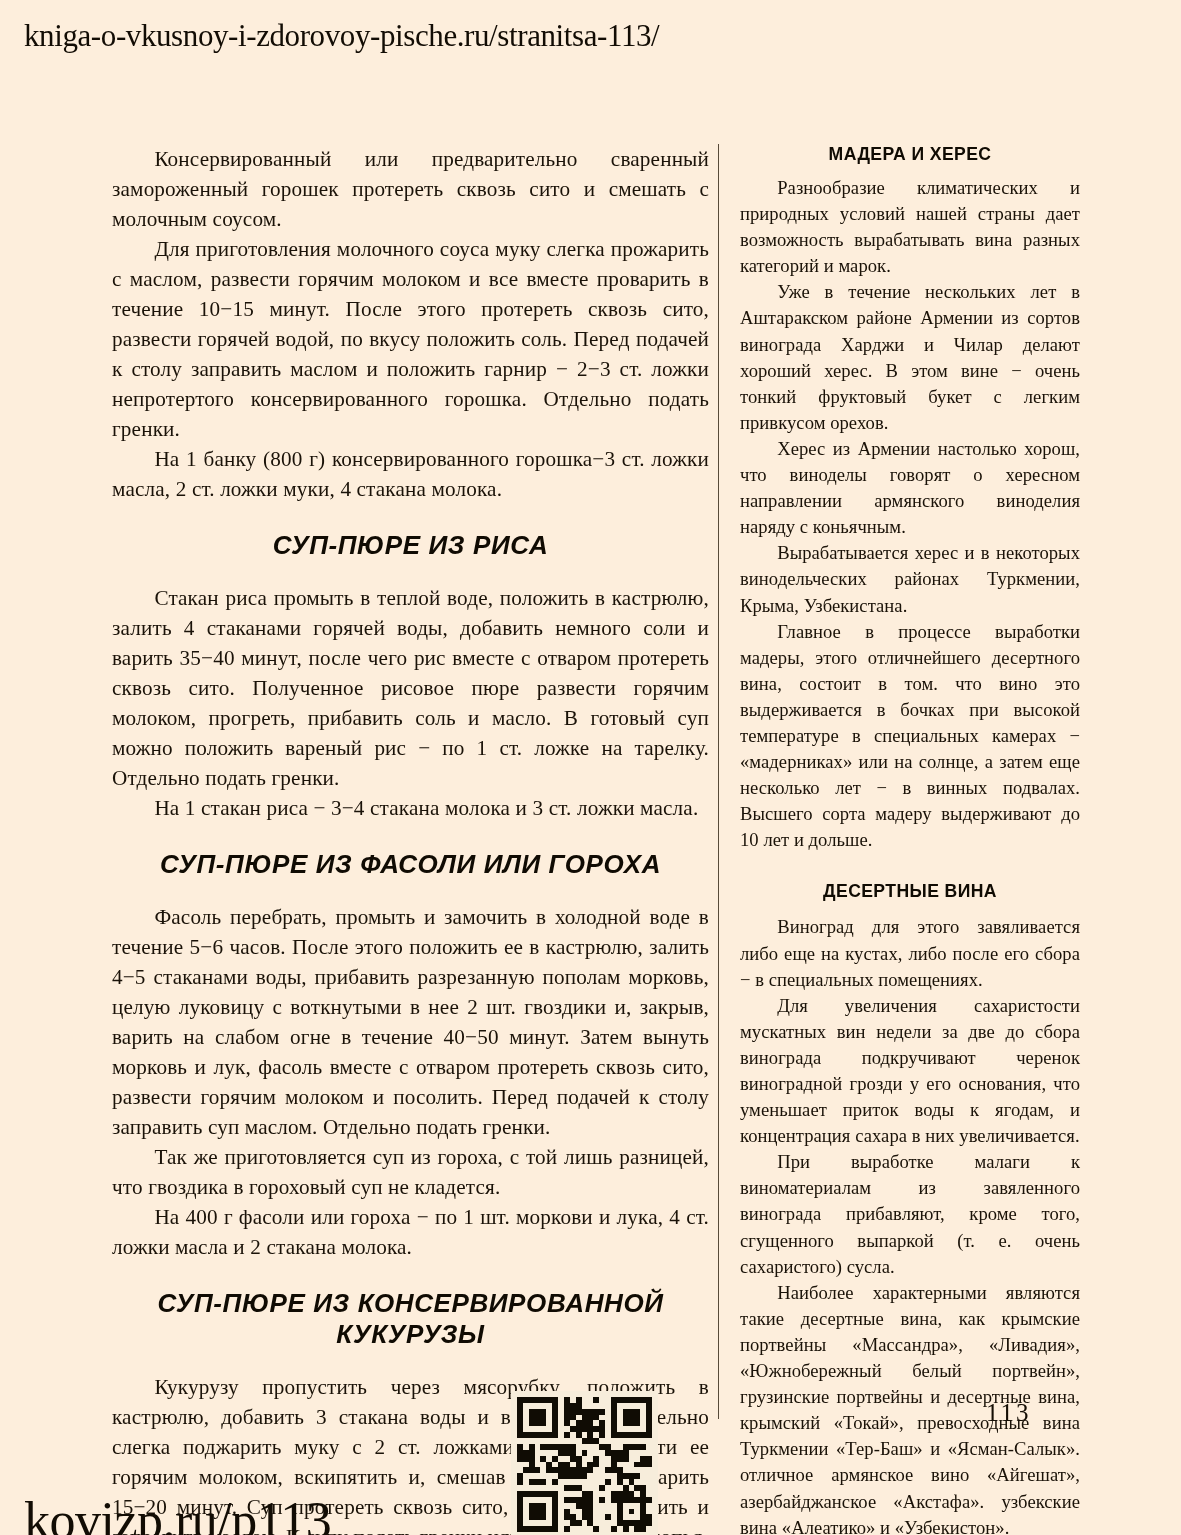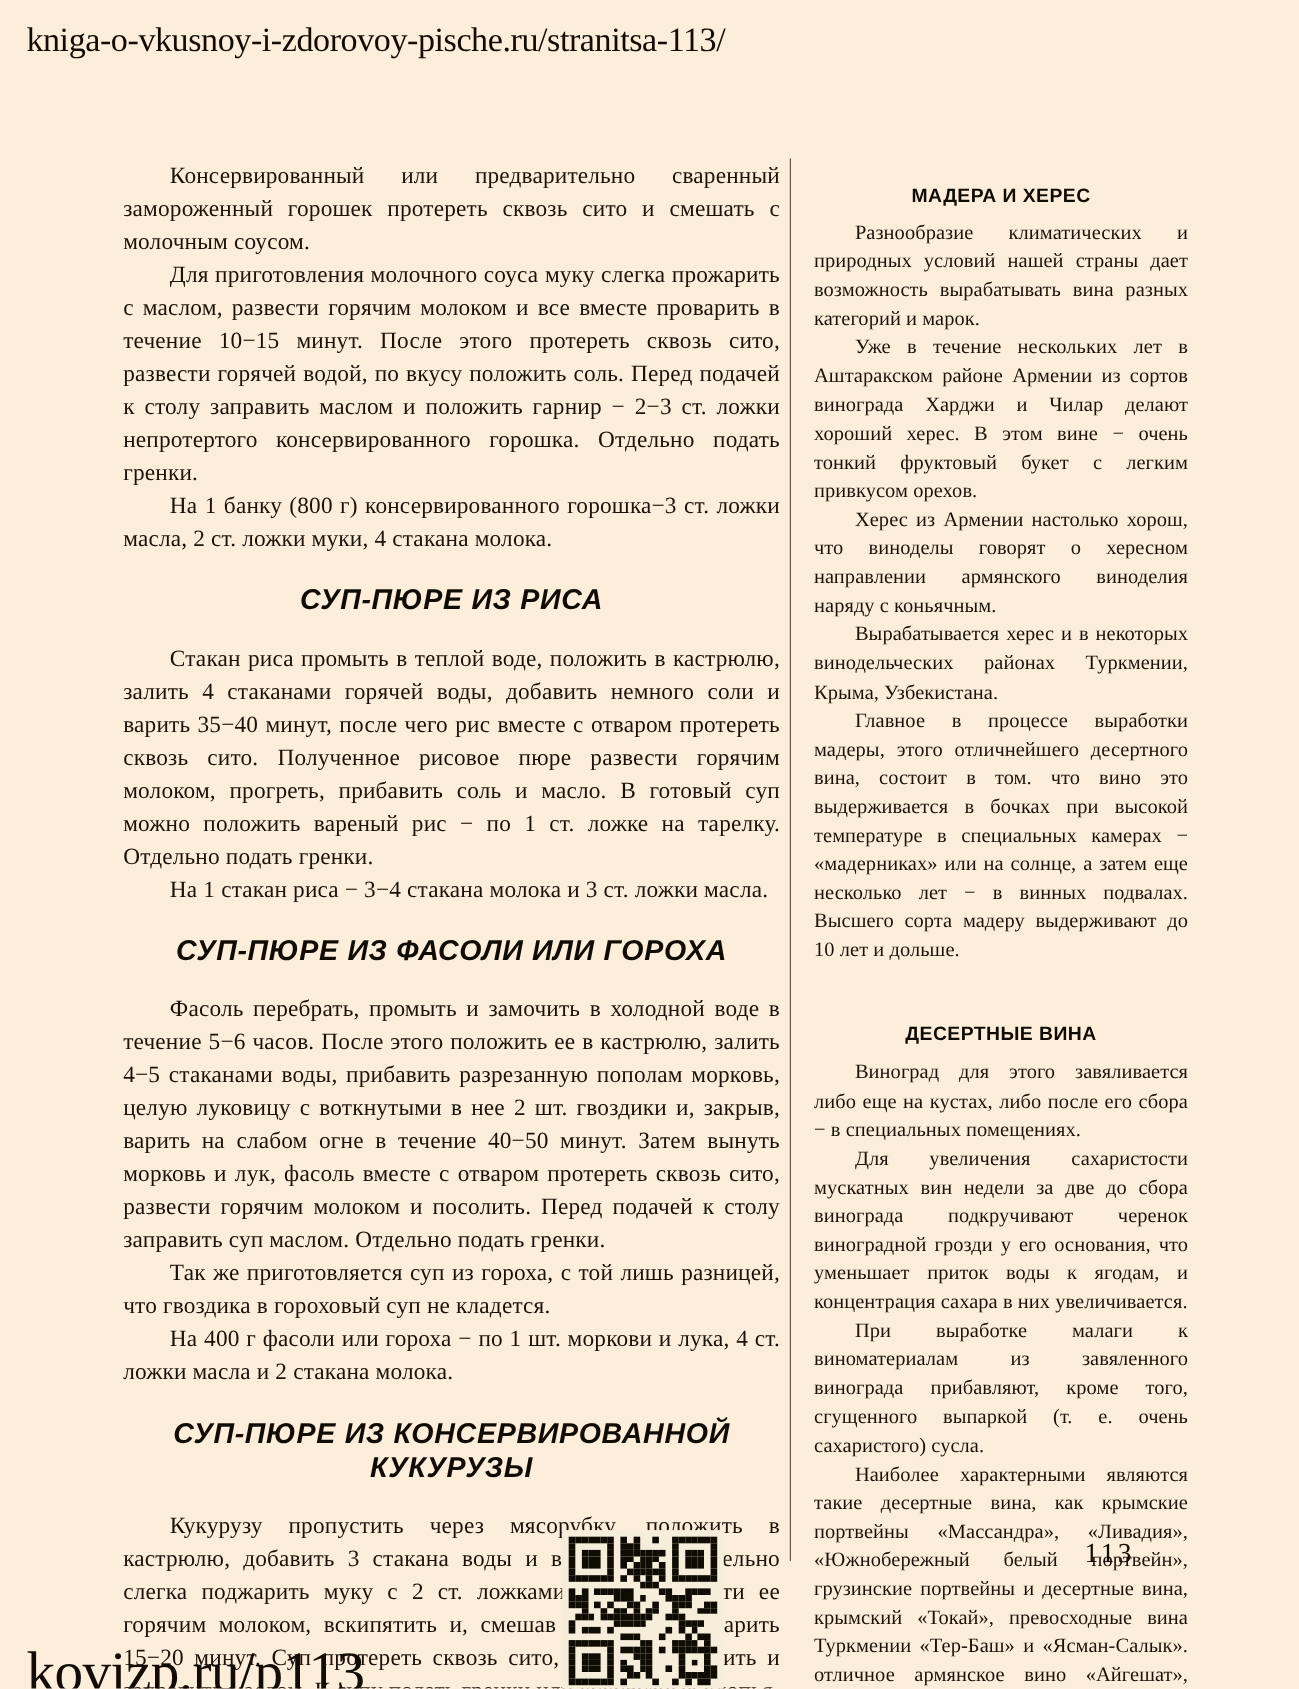--- a/index.html
+++ b/index.html
@@ -82,21 +82,20 @@
   }
   .col-left h2.head{
     font-size:26px;
     padding:26px 0 22px 0;
     font-style:italic;
   }
   .col-right h2.head{
     font-size:17.6px;
     padding:4px 0 10px 0;
     letter-spacing:0.4px;
-    margin-top:24px;
   }
   .col-right h2.head.mid{
     padding:28px 0 12px 0;
   }
 
   
   .folio{
     position:absolute;left:986px;top:1399px;
     font-size:25px;
     font-family:"Liberation Serif", serif;

